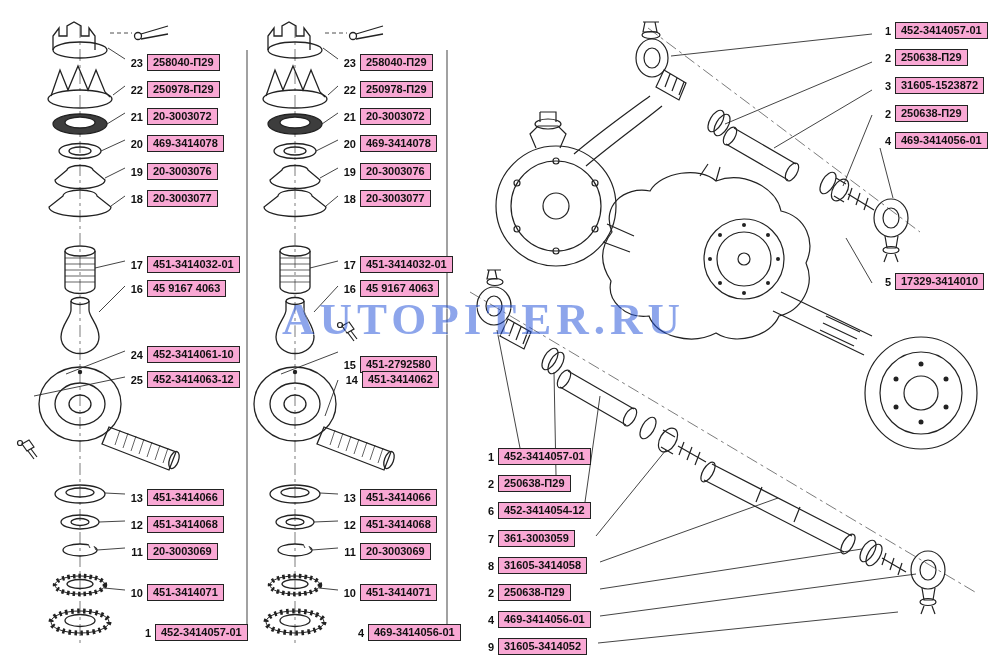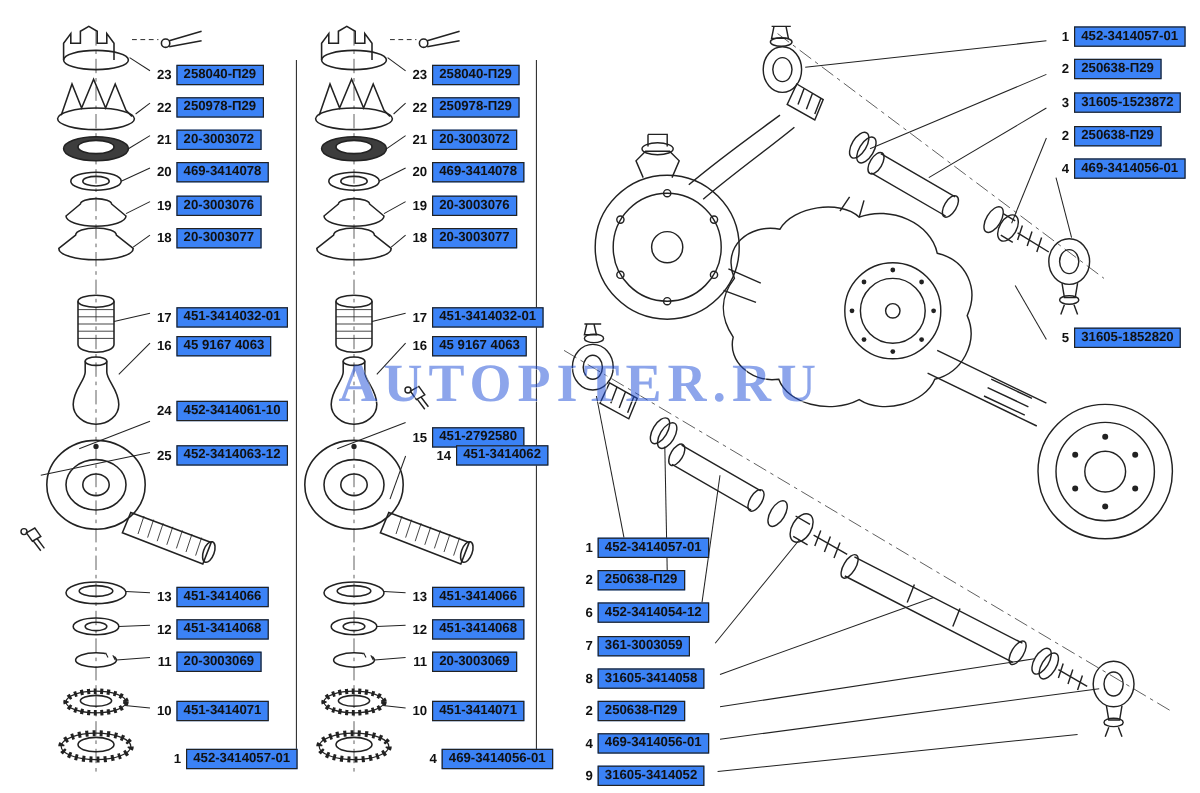--- a/index.html
+++ b/index.html
@@ -1,21 +1,21 @@
 <!DOCTYPE html>
 <html><head>
 <meta charset="utf-8">
 <style>
   html,body{margin:0;padding:0;background:#fff}
   .stage{position:relative;width:1000px;height:661px;background:#ffffff;
          font-family:"Liberation Sans",sans-serif;overflow:hidden}
   .stage svg{position:absolute;left:0;top:0}
   .lbl{position:absolute;display:flex;align-items:center;white-space:nowrap}
   .lbl .num{font-weight:bold;font-size:11px;color:#111;min-width:16px;text-align:right;margin-right:4px}
-  .lbl .part{font-weight:bold;font-size:11px;color:#111;border:1px solid #222;background:#3b82f6;
+  .lbl .part{font-weight:bold;font-size:11px;color:#111;border:1px solid #222;background:#f9a8d4;
              padding:1px 5px;line-height:13px}
   .watermark{position:absolute;left:282px;top:293px;font-size:45px;font-weight:bold;
              letter-spacing:5px;color:#1d4ed8;opacity:.5;font-family:Liberation Serif, serif;
              text-shadow:1px 1px 0 #ffffff;pointer-events:none}
 </style>
 </head>
 <body>
 
 <div class="stage">
 
@@ -247,21 +247,21 @@
       <span class="part">20-3003077</span>
     </div>
 <div class="lbl" style="left:127px;top:256px">
       <span class="num">17</span>
       <span class="part">451-3414032-01</span>
     </div>
 <div class="lbl" style="left:127px;top:280px">
       <span class="num">16</span>
       <span class="part">45 9167 4063</span>
     </div>
-<div class="lbl" style="left:127px;top:334px">
+<div class="lbl" style="left:127px;top:346px">
       <span class="num">24</span>
       <span class="part">452-3414061-10</span>
     </div>
 <div class="lbl" style="left:127px;top:371px">
       <span class="num">25</span>
       <span class="part">452-3414063-12</span>
     </div>
 <div class="lbl" style="left:127px;top:489px">
       <span class="num">13</span>
       <span class="part">451-3414066</span>
@@ -312,21 +312,21 @@
       <span class="part">451-3414032-01</span>
     </div>
 <div class="lbl" style="left:340px;top:280px">
       <span class="num">16</span>
       <span class="part">45 9167 4063</span>
     </div>
 <div class="lbl" style="left:340px;top:356px">
       <span class="num">15</span>
       <span class="part">451-2792580</span>
     </div>
-<div class="lbl" style="left:360px;top:371px">
+<div class="lbl" style="left:342px;top:371px">
       <span class="num">14</span>
       <span class="part">451-3414062</span>
     </div>
 <div class="lbl" style="left:340px;top:489px">
       <span class="num">13</span>
       <span class="part">451-3414066</span>
     </div>
 <div class="lbl" style="left:340px;top:516px">
       <span class="num">12</span>
       <span class="part">451-3414068</span>
@@ -359,21 +359,21 @@
 <div class="lbl" style="left:875px;top:105px">
       <span class="num">2</span>
       <span class="part">250638-П29</span>
     </div>
 <div class="lbl" style="left:875px;top:132px">
       <span class="num">4</span>
       <span class="part">469-3414056-01</span>
     </div>
 <div class="lbl" style="left:875px;top:273px">
       <span class="num">5</span>
-      <span class="part">31605-1852820</span>
+      <span class="part">17329-3414010</span>
     </div>
 
 <div class="lbl" style="left:478px;top:448px">
       <span class="num">1</span>
       <span class="part">452-3414057-01</span>
     </div>
 <div class="lbl" style="left:478px;top:475px">
       <span class="num">2</span>
       <span class="part">250638-П29</span>
     </div>

